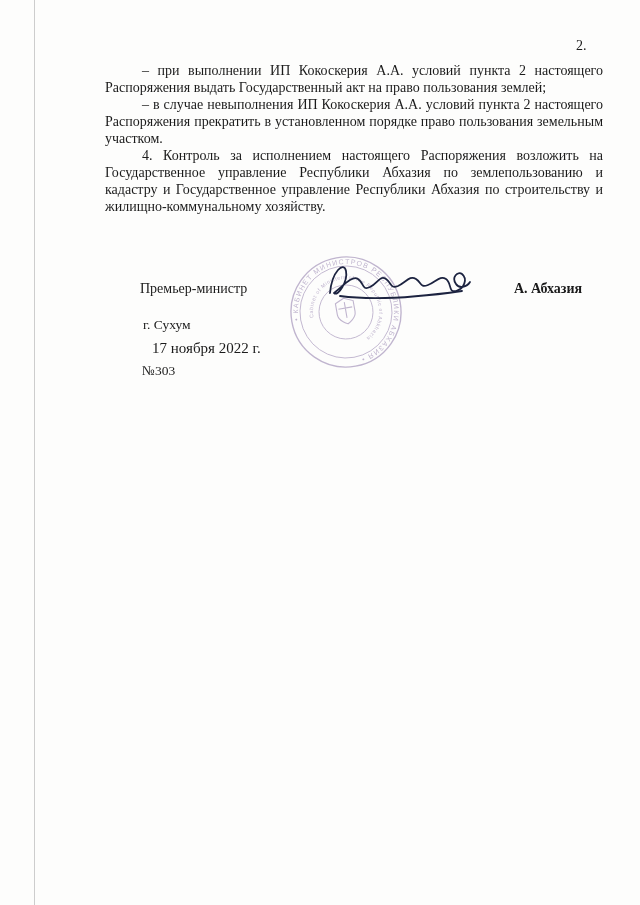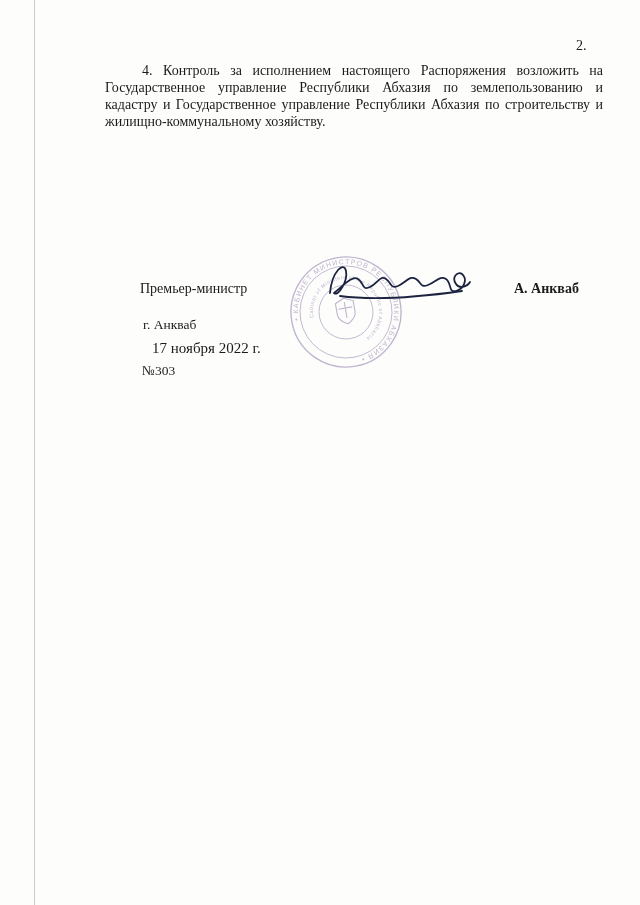--- a/index.html
+++ b/index.html
@@ -50,20 +50,22 @@
 </head>
 <body>
 
 <div class="page">
 
   <div class="scanline"></div>
 
   <div class="pagenum">2.</div>
 
   <div class="content">
+    <p>– при выполнении ИП Кокоскерия А.А. условий пункта 2 настоящего Распоряжения выдать Государственный акт на право пользования землей;</p>
+    <p>– в случае невыполнения ИП Кокоскерия А.А. условий пункта 2 настоящего Распоряжения прекратить в установленном порядке право пользования земельным участком.</p>
     <p>4. Контроль за исполнением настоящего Распоряжения возложить на Государственное управление Республики Абхазия по землепользованию и кадастру и Государственное управление Республики Абхазия по строительству и жилищно-коммунальному хозяйству.</p>
   </div>
 
   <svg class="stamp-svg" viewBox="0 0 120 120" aria-hidden="true">
     <defs>
       <path id="ring-path" d="M12,60 A48,48 0 1 1 108,60 A48,48 0 1 1 12,60"></path>
       <path id="inner-ring-path" d="M27,60 A33,33 0 1 1 93,60 A33,33 0 1 1 27,60"></path>
     </defs>
     <circle cx="60" cy="60" r="55" fill="none" stroke-width="1.4" stroke="#b2a4c4"></circle>
     <circle cx="60" cy="60" r="46" fill="none" stroke-width="0.9" stroke="#b2a4c4"></circle>
@@ -81,19 +83,19 @@
   </svg>
 
   <svg class="signature-svg" viewBox="0 0 150 50" aria-hidden="true">
     <g fill="none" stroke-width="1.8" stroke-linecap="round" stroke-linejoin="round">
       <path d="M8,40 C10,18 22,8 24,18 C26,28 16,44 12,40 C20,34 30,22 36,26 C42,30 40,38 48,34 C56,30 58,22 64,26 C70,30 68,36 76,33 C84,29 88,22 94,26 C100,30 98,35 106,32 C114,29 118,22 124,26 C130,30 126,40 134,38 C142,36 146,26 140,21 C136,18 129,24 134,31 C137,36 145,34 148,29" stroke="#1c2340"></path>
       <path d="M18,43 C55,48 105,43 140,38" stroke="#1c2340"></path>
     </g>
   </svg>
 
   <div class="sig-title">Премьер-министр</div>
-  <div class="sig-name">А. Анкваб</div>
+  <div class="sig-name">А. Абхазия</div>
 
-  <div class="f-city">г. Анкваб</div>
+  <div class="f-city">г. Сухум</div>
   <div class="f-date">17 ноября 2022 г.</div>
   <div class="f-num">№303</div>
 
 </div>
 
 </body></html>

